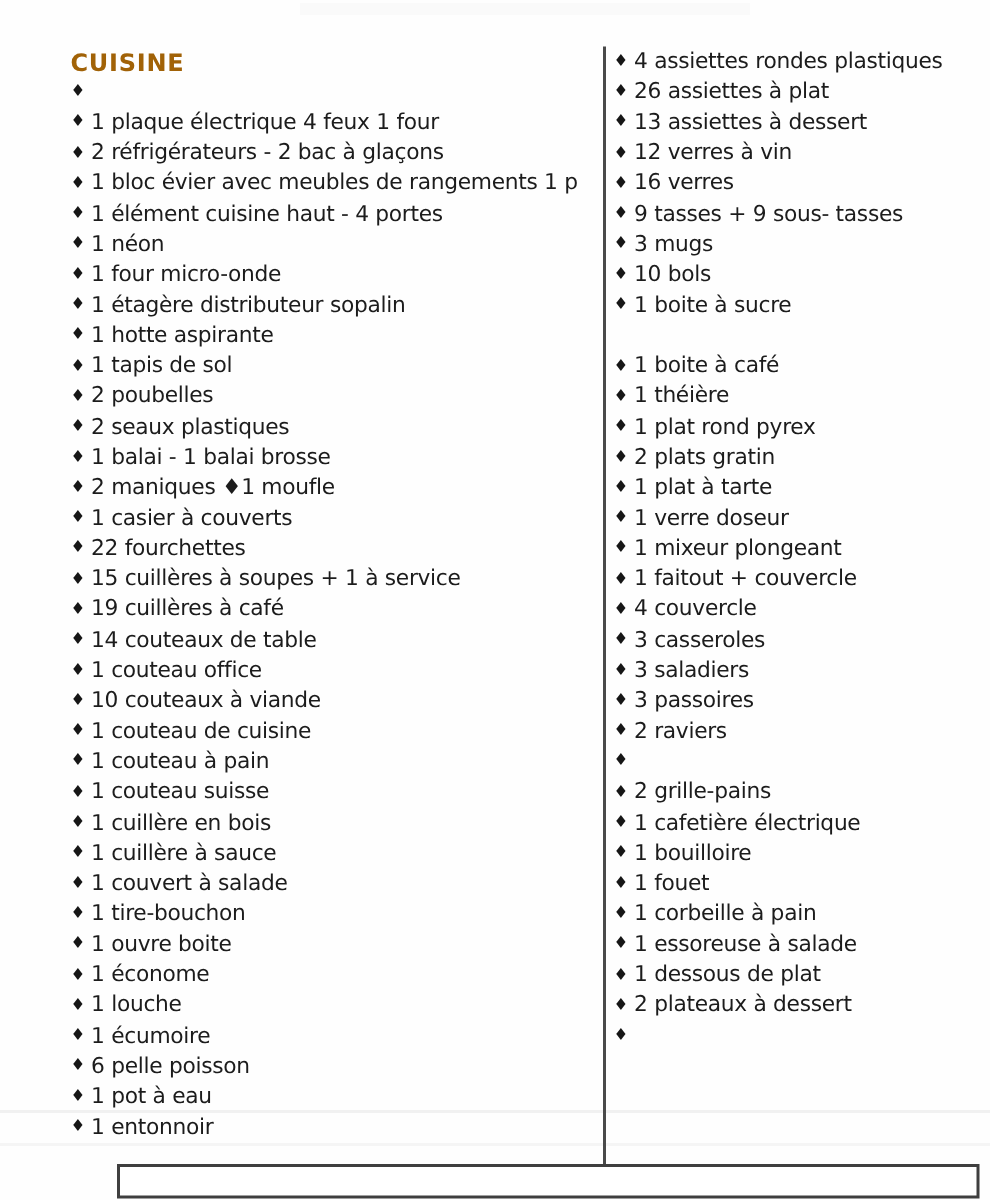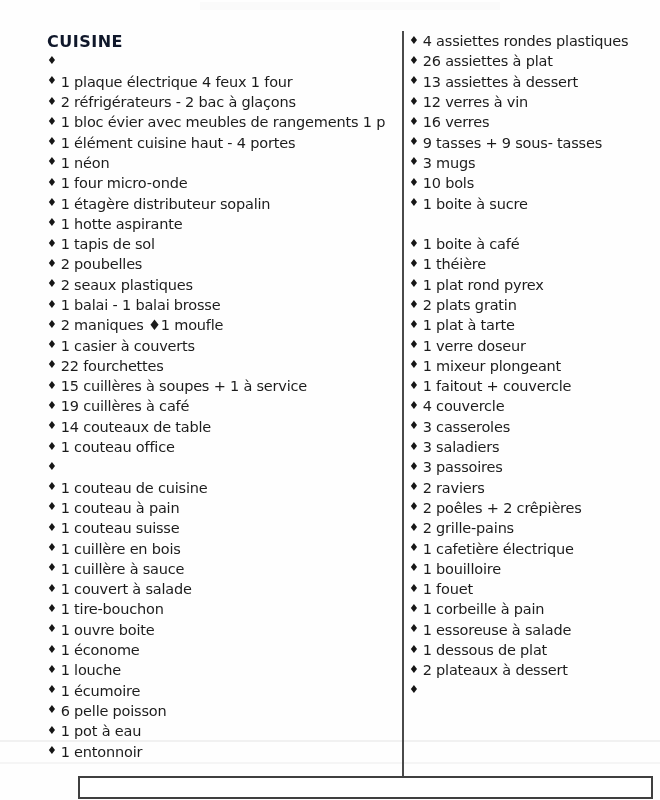--- a/index.html
+++ b/index.html
@@ -88,21 +88,21 @@
 
 <div class="page">
 
   <div class="artifact topsmudge"></div>
   <div class="artifact streak1"></div>
   <div class="artifact streak2"></div>
 
   <div class="divider"></div>
 
   <div class="col left">
-    <div class="section-title" style="color: #0f172a;">CUISINE</div>
+    <div class="section-title" style="color: #a16207;">CUISINE</div>
     <div id="left-items">
   <div class="line">
     <span class="bullet">♦</span>
   </div>
 
   <div class="line">
     <span class="bullet">♦</span>
     <span class="item-text">1 plaque électrique 4 feux 1 four</span>
   </div>
 
@@ -191,20 +191,21 @@
     <span class="item-text">14 couteaux de table</span>
   </div>
 
   <div class="line">
     <span class="bullet">♦</span>
     <span class="item-text">1 couteau office</span>
   </div>
 
   <div class="line">
     <span class="bullet">♦</span>
+    <span class="item-text">10 couteaux à viande</span>
   </div>
 
   <div class="line">
     <span class="bullet">♦</span>
     <span class="item-text">1 couteau de cuisine</span>
   </div>
 
   <div class="line">
     <span class="bullet">♦</span>
     <span class="item-text">1 couteau à pain</span>
@@ -381,21 +382,20 @@
     <span class="item-text">3 passoires</span>
   </div>
 
   <div class="line">
     <span class="bullet">♦</span>
     <span class="item-text">2 raviers</span>
   </div>
 
   <div class="line">
     <span class="bullet">♦</span>
-    <span class="item-text">2 poêles  +  2 crêpières</span>
   </div>
 
   <div class="line">
     <span class="bullet">♦</span>
     <span class="item-text">2 grille-pains</span>
   </div>
 
   <div class="line">
     <span class="bullet">♦</span>
     <span class="item-text">1 cafetière électrique</span>

